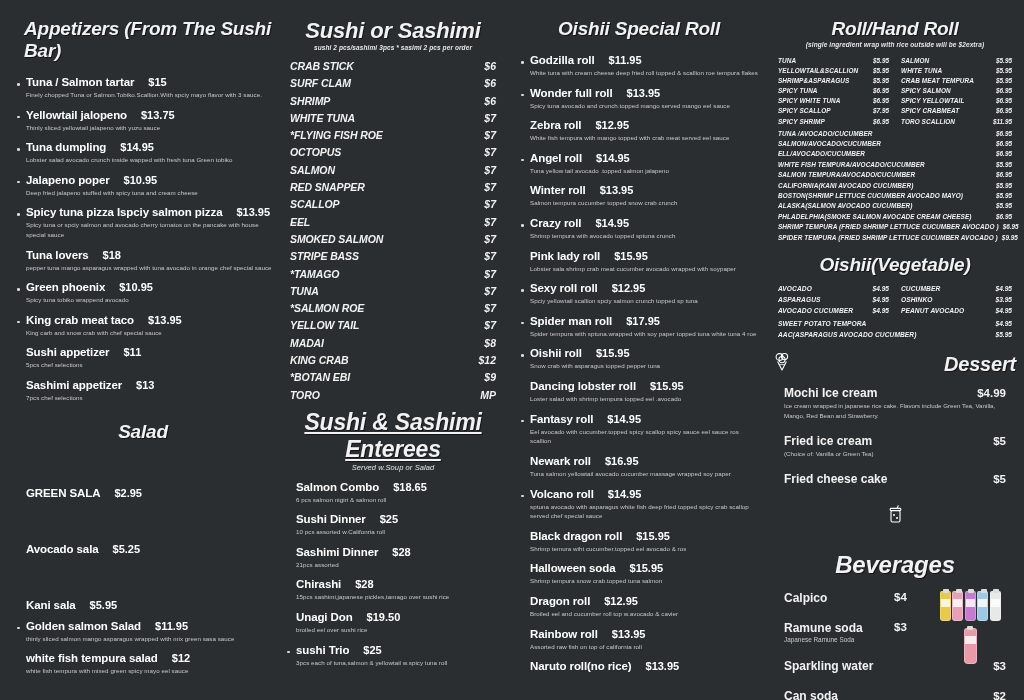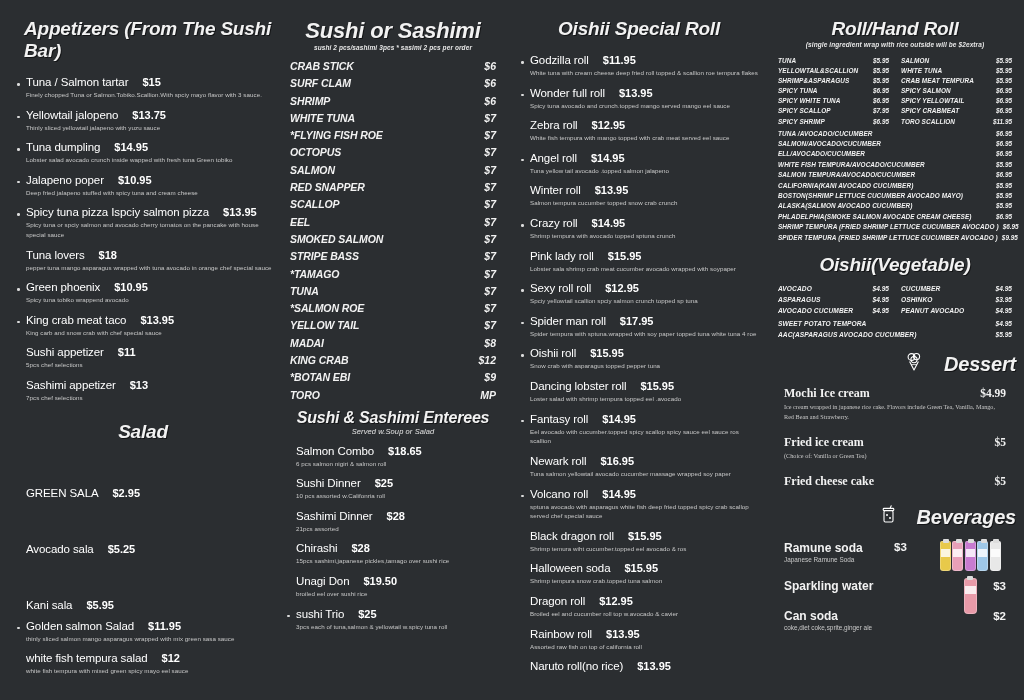--- a/index.html
+++ b/index.html
@@ -22,40 +22,40 @@
   .sec-head {
     font-style: italic;
     font-weight: bold;
     text-align: center;
     letter-spacing: -0.2px;
     text-shadow: 1px 1px 0 rgba(0,0,0,0.55);
   }
   .h-appetizers { font-size: 19px; text-align: left; padding-left: 10px; margin-bottom: 14px; }
   .h-salad { font-size: 19px; margin: 18px 0 10px 0; }
   .h-sushi { font-size: 22px; margin-bottom: 0px; }
-  .h-entrees { font-size: 16px; margin: 8px 0 0 0; }
+  .h-entrees { font-size: 23px; margin: 8px 0 0 0; text-decoration: underline; }
   .h-special { font-size: 19px; margin-bottom: 14px; }
   .h-roll { font-size: 19px; margin-bottom: 1px; }
   .h-veg { font-size: 19px; margin: 13px 0 9px 0; }
   .h-dessert { font-size: 20px; margin: 14px 0 10px 0; }
-  .h-bev { font-size: 20px; margin: 16px 0 12px 0; }
+  .h-bev { font-size: 24px; margin: 16px 0 12px 0; flex-direction: column; }
   .sub-head {
     font-size: 6.5px; font-style: italic; font-weight: bold;
     text-align: center; color: #e6e6e6; margin-bottom: 9px;
     letter-spacing: 0.1px;
   }
   .sub-head-serif { font-size: 7.5px; font-style: italic; font-weight: normal; }
-  .icon-head { display: flex; align-items: center; justify-content: flex-end; gap: 21px; }
+  .icon-head { display: flex; align-items: center; justify-content: space-between; gap: 21px; }
   .icon-head svg { flex: 0 0 auto; }
 
   
   .item { position: relative; margin-bottom: 9px; padding-left: 12px; }
   .item .nm-line { display: flex; align-items: baseline; }
   .item .nm {
-    font-size: 11.5px; font-weight: normal; color: #ffffff;
+    font-size: 11.5px; font-weight: bold; color: #ffffff;
     letter-spacing: -0.1px; white-space: nowrap;
   }
   .item .pr {
     font-size: 11px; font-weight: bold; color: #ffffff;
     margin-left: 14px; white-space: nowrap;
   }
   .item .ds {
     font-size: 6.2px; color: #c9c9c9; margin-top: 2px;
     line-height: 1.55; letter-spacing: 0.05px;
   }
@@ -98,21 +98,21 @@
   }
   .veg-row .nm { font-size: 6.6px; letter-spacing: 0.1px; white-space: nowrap; }
   .veg-row .pr { font-size: 6.6px; white-space: nowrap; }
 
   
   .dz { padding: 0 10px 0 10px; }
   .dz-row { display: flex; justify-content: space-between; align-items: baseline; }
   .dz .nm { font-size: 12px; font-weight: bold; }
   .dz .pr { font-size: 11.5px; font-weight: bold; }
   .dz .ds { font-size: 6.2px; color: #c9c9c9; line-height: 1.6; margin-top: 1px; }
-  .dz-item { margin-bottom: 13px; font-family: Liberation Serif, serif; }
+  .dz-item { margin-bottom: 13px; }
 
   .bev { padding: 0 10px; position: relative; }
   .bev-item { margin-bottom: 16px; }
   .bev-row { display: flex; align-items: baseline; }
   .bev .nm { font-size: 12px; font-weight: bold; }
   .bev .pr { font-size: 11.5px; font-weight: bold; margin-left: auto; }
   .bev .pr.mid { margin-left: 0; position: absolute; left: 120px; }
   .bev .ds { font-size: 6.4px; color: #c9c9c9; margin-top: 1px; }
 
   .bottle-art { position: absolute; right: 8px; top: 0px; width: 76px; }
@@ -725,20 +725,26 @@
           <circle cx="6" cy="10" r="1" fill="#ffffff"></circle>
           <circle cx="9" cy="13" r="1" fill="#ffffff"></circle>
         </svg>
       </span>
       <span>Beverages</span>
     </div>
     <div class="bev">
       <div id="bev-list">
           <div class="bev-item">
             <div class="bev-row">
+              <span class="nm">Calpico</span>
+              <span class="pr mid">$4</span>
+            </div>
+          </div>
+          <div class="bev-item">
+            <div class="bev-row">
               <span class="nm">Ramune soda</span>
               <span class="pr mid">$3</span>
             </div>
             <div class="ds">Japanese Ramune Soda</div>
           </div>
           <div class="bev-item">
             <div class="bev-row">
               <span class="nm">Sparkling water</span>
               <span class="pr">$3</span>
             </div>

